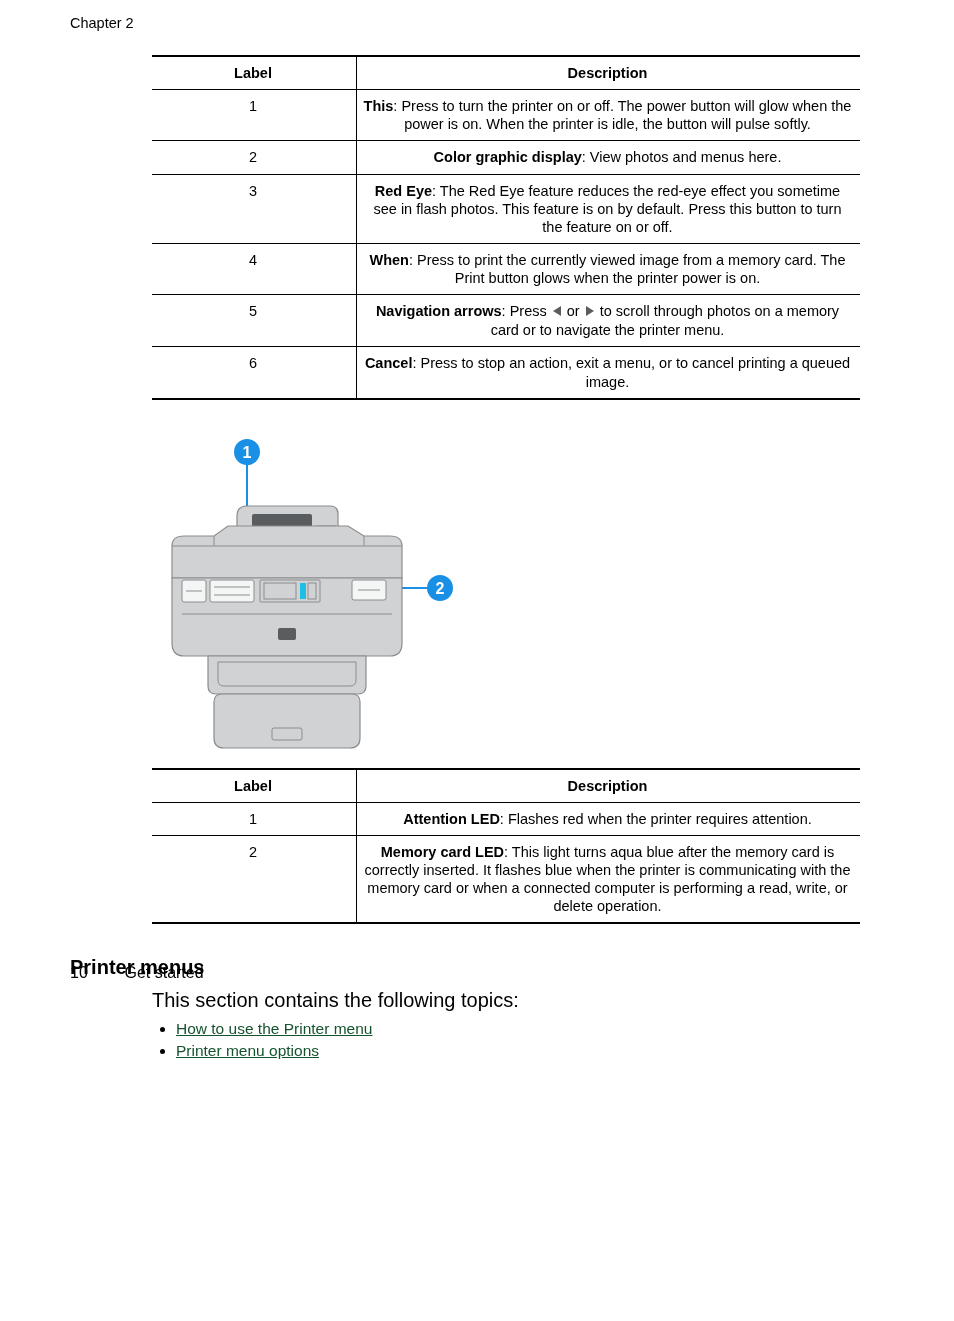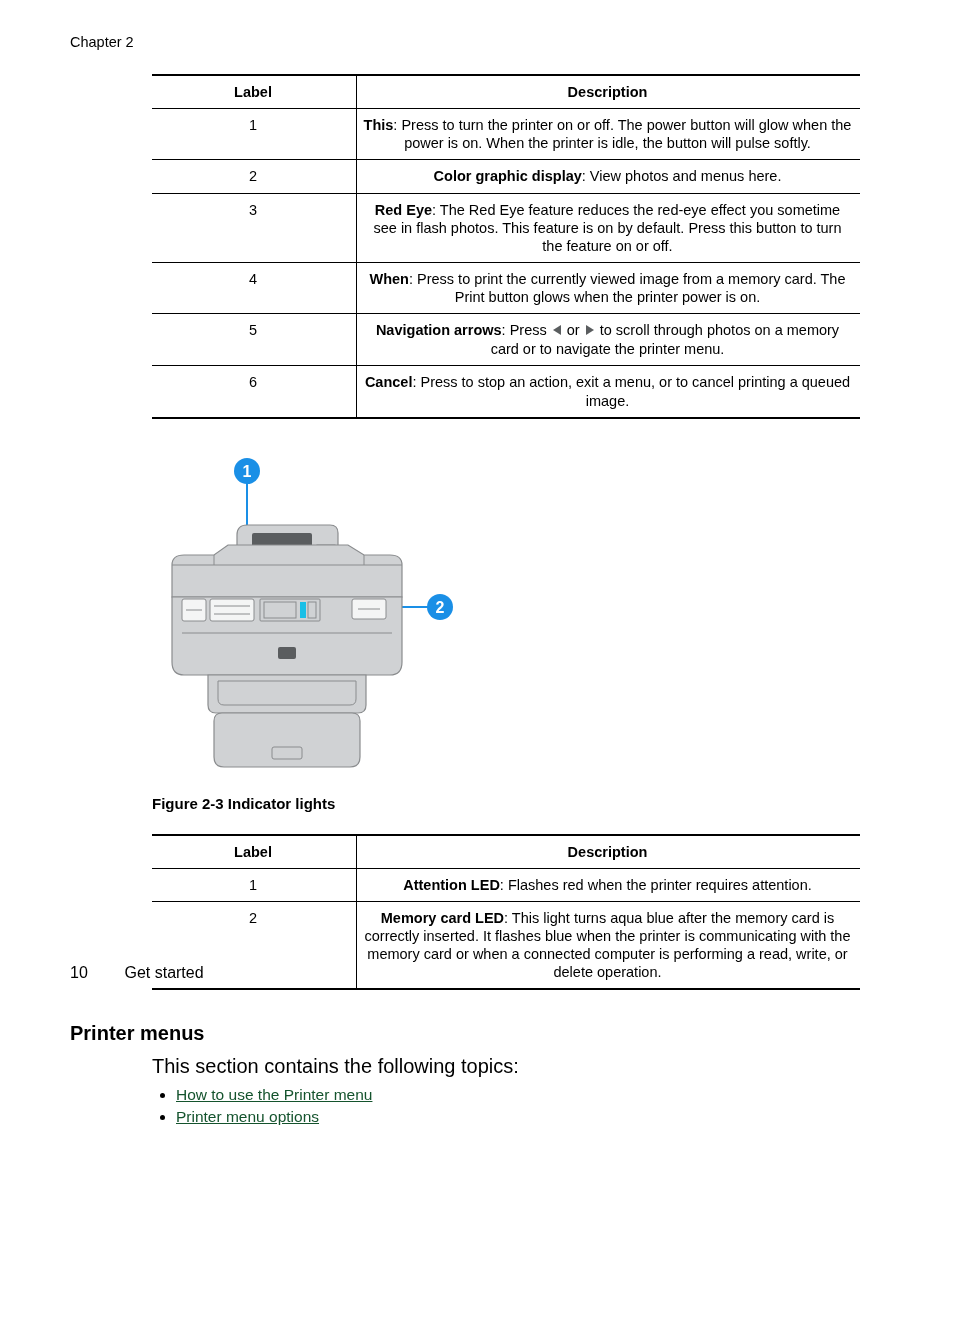--- a/index.html
+++ b/index.html
@@ -10,21 +10,21 @@
     height: 1321px;
     background: #ffffff;
     font-family: Arial, Helvetica, sans-serif;
     color: #000000;
   }
   .page {
     position: relative;
     width: 954px;
     height: 1054px;
     box-sizing: border-box;
-    padding: 34px 92px 0 70px;
+    padding: 15px 92px 0 70px;
   }
   .chapter-label {
     font-size: 14.5px;
     margin-bottom: 24px;
   }
   .content-block {
     margin-left: 82px;
     margin-right: 0;
   }
   table.data-table {
@@ -205,21 +205,20 @@
 
       <line class="printer-line" x1="30" y1="186" x2="240" y2="186"></line>
 
       <path class="printer-body" d="M56 228 L214 228 L214 258 Q214 266 206 266 L64 266 Q56 266 56 258 Z"></path>
       <path class="printer-line" d="M66 234 L204 234 L204 252 Q204 258 198 258 L72 258 Q66 258 66 252 Z"></path>
 
       <path class="printer-body" d="M70 266 L200 266 Q208 266 208 274 L208 310 Q208 320 198 320 L72 320 Q62 320 62 310 L62 274 Q62 266 70 266 Z"></path>
       <rect class="printer-line" x="120" y="300" width="30" height="12" rx="2"></rect>
     </svg>
 
-    <div class="figure-caption">Figure 2-3 Indicator lights</div>
 
     <table class="data-table">
       <thead>
         <tr>
           <th class="leftcol">Label</th>
           <th>Description</th>
         </tr>
       </thead>
       <tbody>
         <tr>

